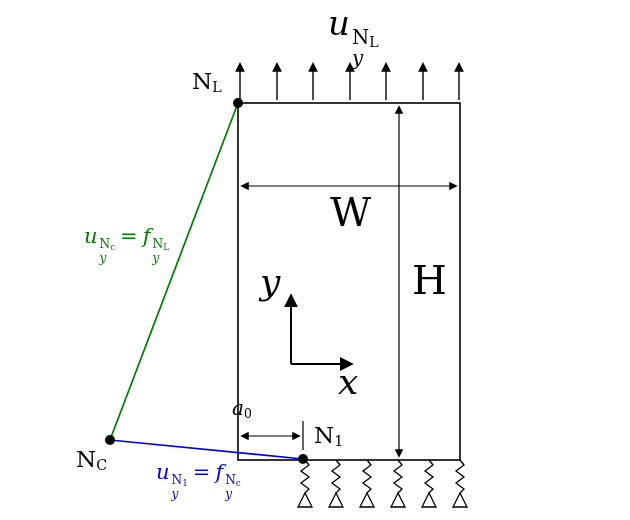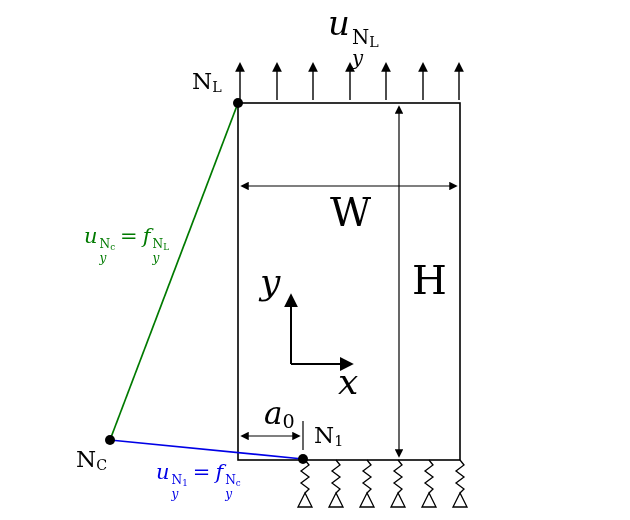--- a/index.html
+++ b/index.html
@@ -106,21 +106,21 @@
   </div>
   <div class="label" style="left:76px;top:448px;font-size:23px">
     <span>N</span><span class="nsub">C</span>
   </div>
   <div class="label" style="left:314px;top:424px;font-size:23px">
     <span>N</span><span class="nsub">1</span>
   </div>
 
   <div class="label" style="left:330px;top:192px;font-size:40px">W</div>
   <div class="label" style="left:412px;top:260px;font-size:40px">H</div>
-  <div class="label" style="left:264px;top:398px;font-size:31px">
+  <div class="label" style="left:232px;top:398px;font-size:20px">
     <span class="var">a</span><span class="nsub">0</span>
   </div>
 
   <div class="label var" style="left:260px;top:264px;font-size:36px">y</div>
   <div class="label var" style="left:338px;top:364px;font-size:36px">x</div>
 
   <div class="label eq-green" style="left:84px;top:226px;font-size:21px">
     <span class="var">u</span><span class="scripts">
         <span class="sup"><span>N</span><span class="subsub">c</span></span>
         <span class="sub var">y</span>

